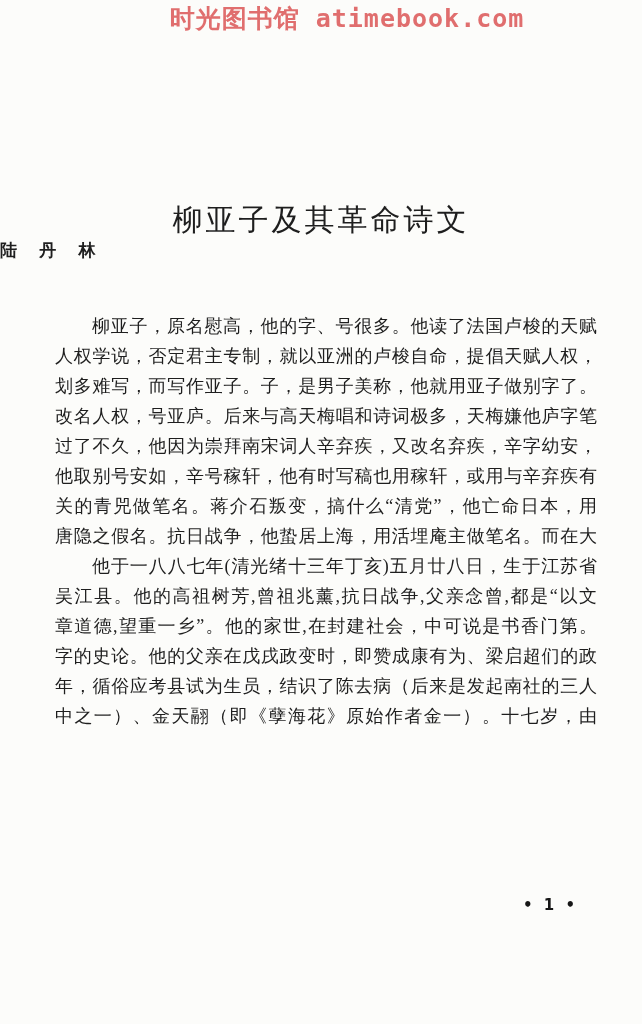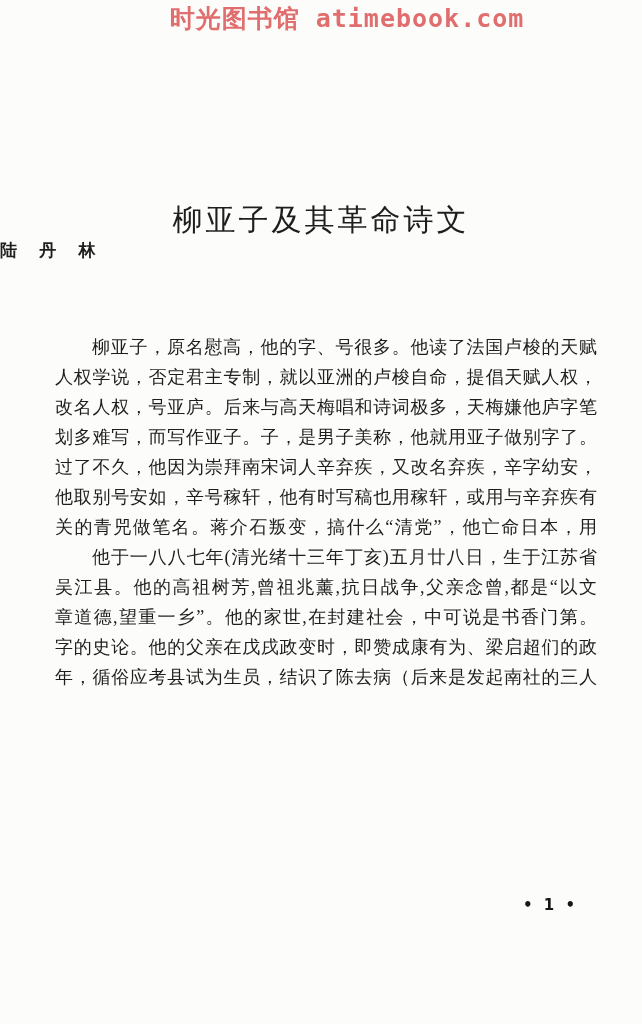--- a/index.html
+++ b/index.html
@@ -39,21 +39,21 @@
     position: absolute;
     top: 239px;
     left: 0;
     width: 100%;
     font-size: 17px;
     font-weight: bold;
     letter-spacing: 9px;
   }
   .body-text {
     position: absolute;
-    top: 332px;
+    top: 311px;
     left: 55px;
     width: 542px;
     font-size: 18px;
     line-height: 30px;
     font-weight: 500;
   }
   .line {
     text-align: justify;
     text-align-last: justify;
     height: 30px;
@@ -77,25 +77,27 @@
 
 <div class="watermark" style="color: rgb(224, 110, 110);">时光图书馆 atimebook.com</div>
 
 <h1 class="article-title">柳亚子及其革命诗文</h1>
 
 <div class="article-author">陆 丹 林</div>
 
 <div class="body-text">
   <div class="line indent">柳亚子，原名慰高，他的字、号很多。他读了法国卢梭的天赋</div>
   <div class="line">人权学说，否定君主专制，就以亚洲的卢梭自命，提倡天赋人权，</div>
+  <div class="line">划多难写，而写作亚子。子，是男子美称，他就用亚子做别字了。</div>
   <div class="line">改名人权，号亚庐。后来与高天梅唱和诗词极多，天梅嫌他庐字笔</div>
-  <div class="line">划多难写，而写作亚子。子，是男子美称，他就用亚子做别字了。</div>
   <div class="line">过了不久，他因为崇拜南宋词人辛弃疾，又改名弃疾，辛字幼安，</div>
   <div class="line">他取别号安如，辛号稼轩，他有时写稿也用稼轩，或用与辛弃疾有</div>
   <div class="line">关的青兕做笔名。蒋介石叛变，搞什么“清党”，他亡命日本，用</div>
+  <div class="line">唐隐之假名。抗日战争，他蛰居上海，用活埋庵主做笔名。而在大</div>
   <div class="line indent">他于一八八七年(清光绪十三年丁亥)五月廿八日，生于江苏省</div>
   <div class="line">吴江县。他的高祖树芳,曾祖兆薰,抗日战争,父亲念曾,都是“以文</div>
   <div class="line">章道德,望重一乡”。他的家世,在封建社会，中可说是书香门第。</div>
   <div class="line">字的史论。他的父亲在戊戌政变时，即赞成康有为、梁启超们的政</div>
   <div class="line">年，循俗应考县试为生员，结识了陈去病（后来是发起南社的三人</div>
+  <div class="line">中之一）、金天翮（即《孽海花》原始作者金一）。十七岁，由</div>
 </div>
 
 <div class="page-number">• 1 •</div>
 
 </body></html>

